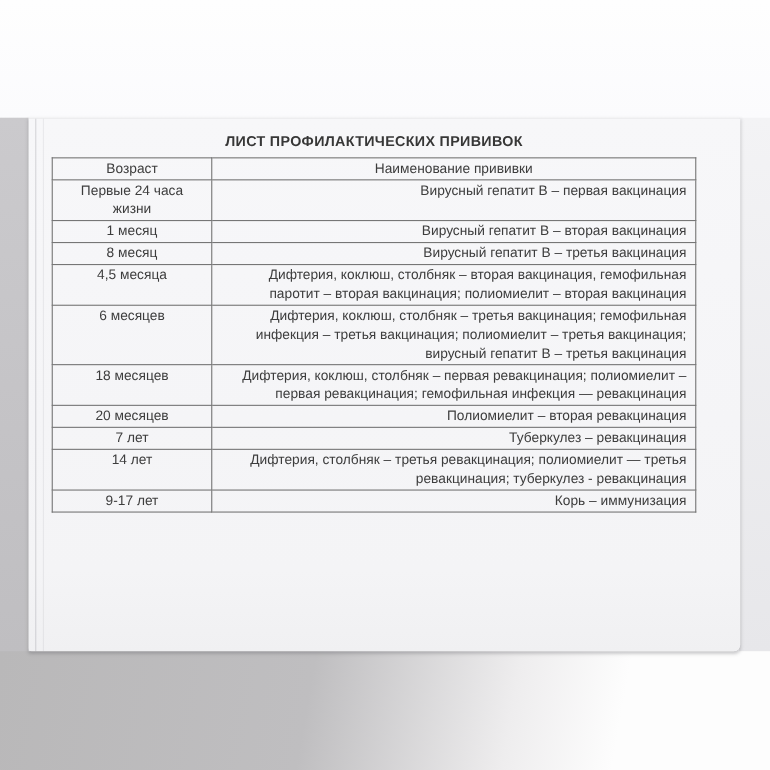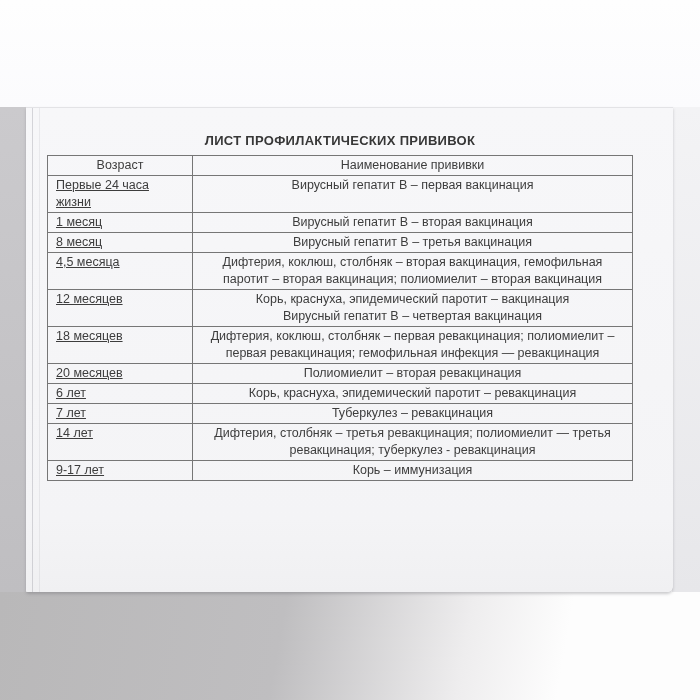--- a/index.html
+++ b/index.html
@@ -49,21 +49,21 @@
     background: rgba(140, 140, 148, 0.32);
   }
   .page::after {
     content: ""; position: absolute; left: 13px; top: 0; bottom: 0; width: 1px;
     background: rgba(160, 160, 168, 0.16);
   }
   .content {
     position: absolute; left: 21px; top: 13px; width: 586px;
   }
   .title {
-    margin: 12px 0 7px 0;
+    margin: 0 0 7px 0;
     text-align: center;
     font-size: 13px;
     font-weight: bold;
     letter-spacing: 0.3px;
     color: #373737;
   }
   table.vacc {
     width: 100%;
     border-collapse: collapse;
     table-layout: fixed;
@@ -71,22 +71,22 @@
   table.vacc th, table.vacc td {
     border: 1px solid #767676;
     font-size: 12.5px;
     line-height: 17px;
     color: #3d3d3d;
     font-weight: normal;
     vertical-align: top;
     padding: 1px 8px;
   }
   table.vacc th { text-align: center; padding: 1px 4px; }
-  td.age { text-align: left; padding: 1px 4px; text-decoration: underline; }
-  td.vaccine { text-align: center; white-space: pre-line; }
+  td.age { text-align: center; padding: 1px 4px; }
+  td.vaccine { text-align: right; white-space: pre-line; }
 </style>
 </head>
 <body>
 
 <div class="scene">
   <div class="bg-top"></div>
   <div class="bg-left"></div>
   <div class="bg-right"></div>
   <div class="bg-bottom"></div>
 
@@ -116,35 +116,30 @@
           </tr>
           <tr>
             <td class="age">8 месяц</td>
             <td class="vaccine">Вирусный гепатит В – третья вакцинация</td>
           </tr>
           <tr>
             <td class="age">4,5 месяца</td>
             <td class="vaccine">Дифтерия, коклюш, столбняк – вторая вакцинация, гемофильная паротит – вторая вакцинация; полиомиелит – вторая вакцинация</td>
           </tr>
           <tr>
-            <td class="age">12 месяцев</td>
-            <td class="vaccine">Корь, краснуха, эпидемический паротит – вакцинация
-Вирусный гепатит В – четвертая вакцинация</td>
+            <td class="age">6 месяцев</td>
+            <td class="vaccine">Дифтерия, коклюш, столбняк – третья вакцинация; гемофильная инфекция – третья вакцинация; полиомиелит – третья вакцинация; вирусный гепатит В – третья вакцинация</td>
           </tr>
           <tr>
             <td class="age">18 месяцев</td>
             <td class="vaccine">Дифтерия, коклюш, столбняк – первая ревакцинация; полиомиелит – первая ревакцинация; гемофильная инфекция — ревакцинация</td>
           </tr>
           <tr>
             <td class="age">20 месяцев</td>
             <td class="vaccine">Полиомиелит – вторая ревакцинация</td>
-          </tr>
-          <tr>
-            <td class="age">6 лет</td>
-            <td class="vaccine">Корь, краснуха, эпидемический паротит – ревакцинация</td>
           </tr>
           <tr>
             <td class="age">7 лет</td>
             <td class="vaccine">Туберкулез – ревакцинация</td>
           </tr>
           <tr>
             <td class="age">14 лет</td>
             <td class="vaccine">Дифтерия, столбняк – третья ревакцинация; полиомиелит — третья ревакцинация; туберкулез - ревакцинация</td>
           </tr>
           <tr>

